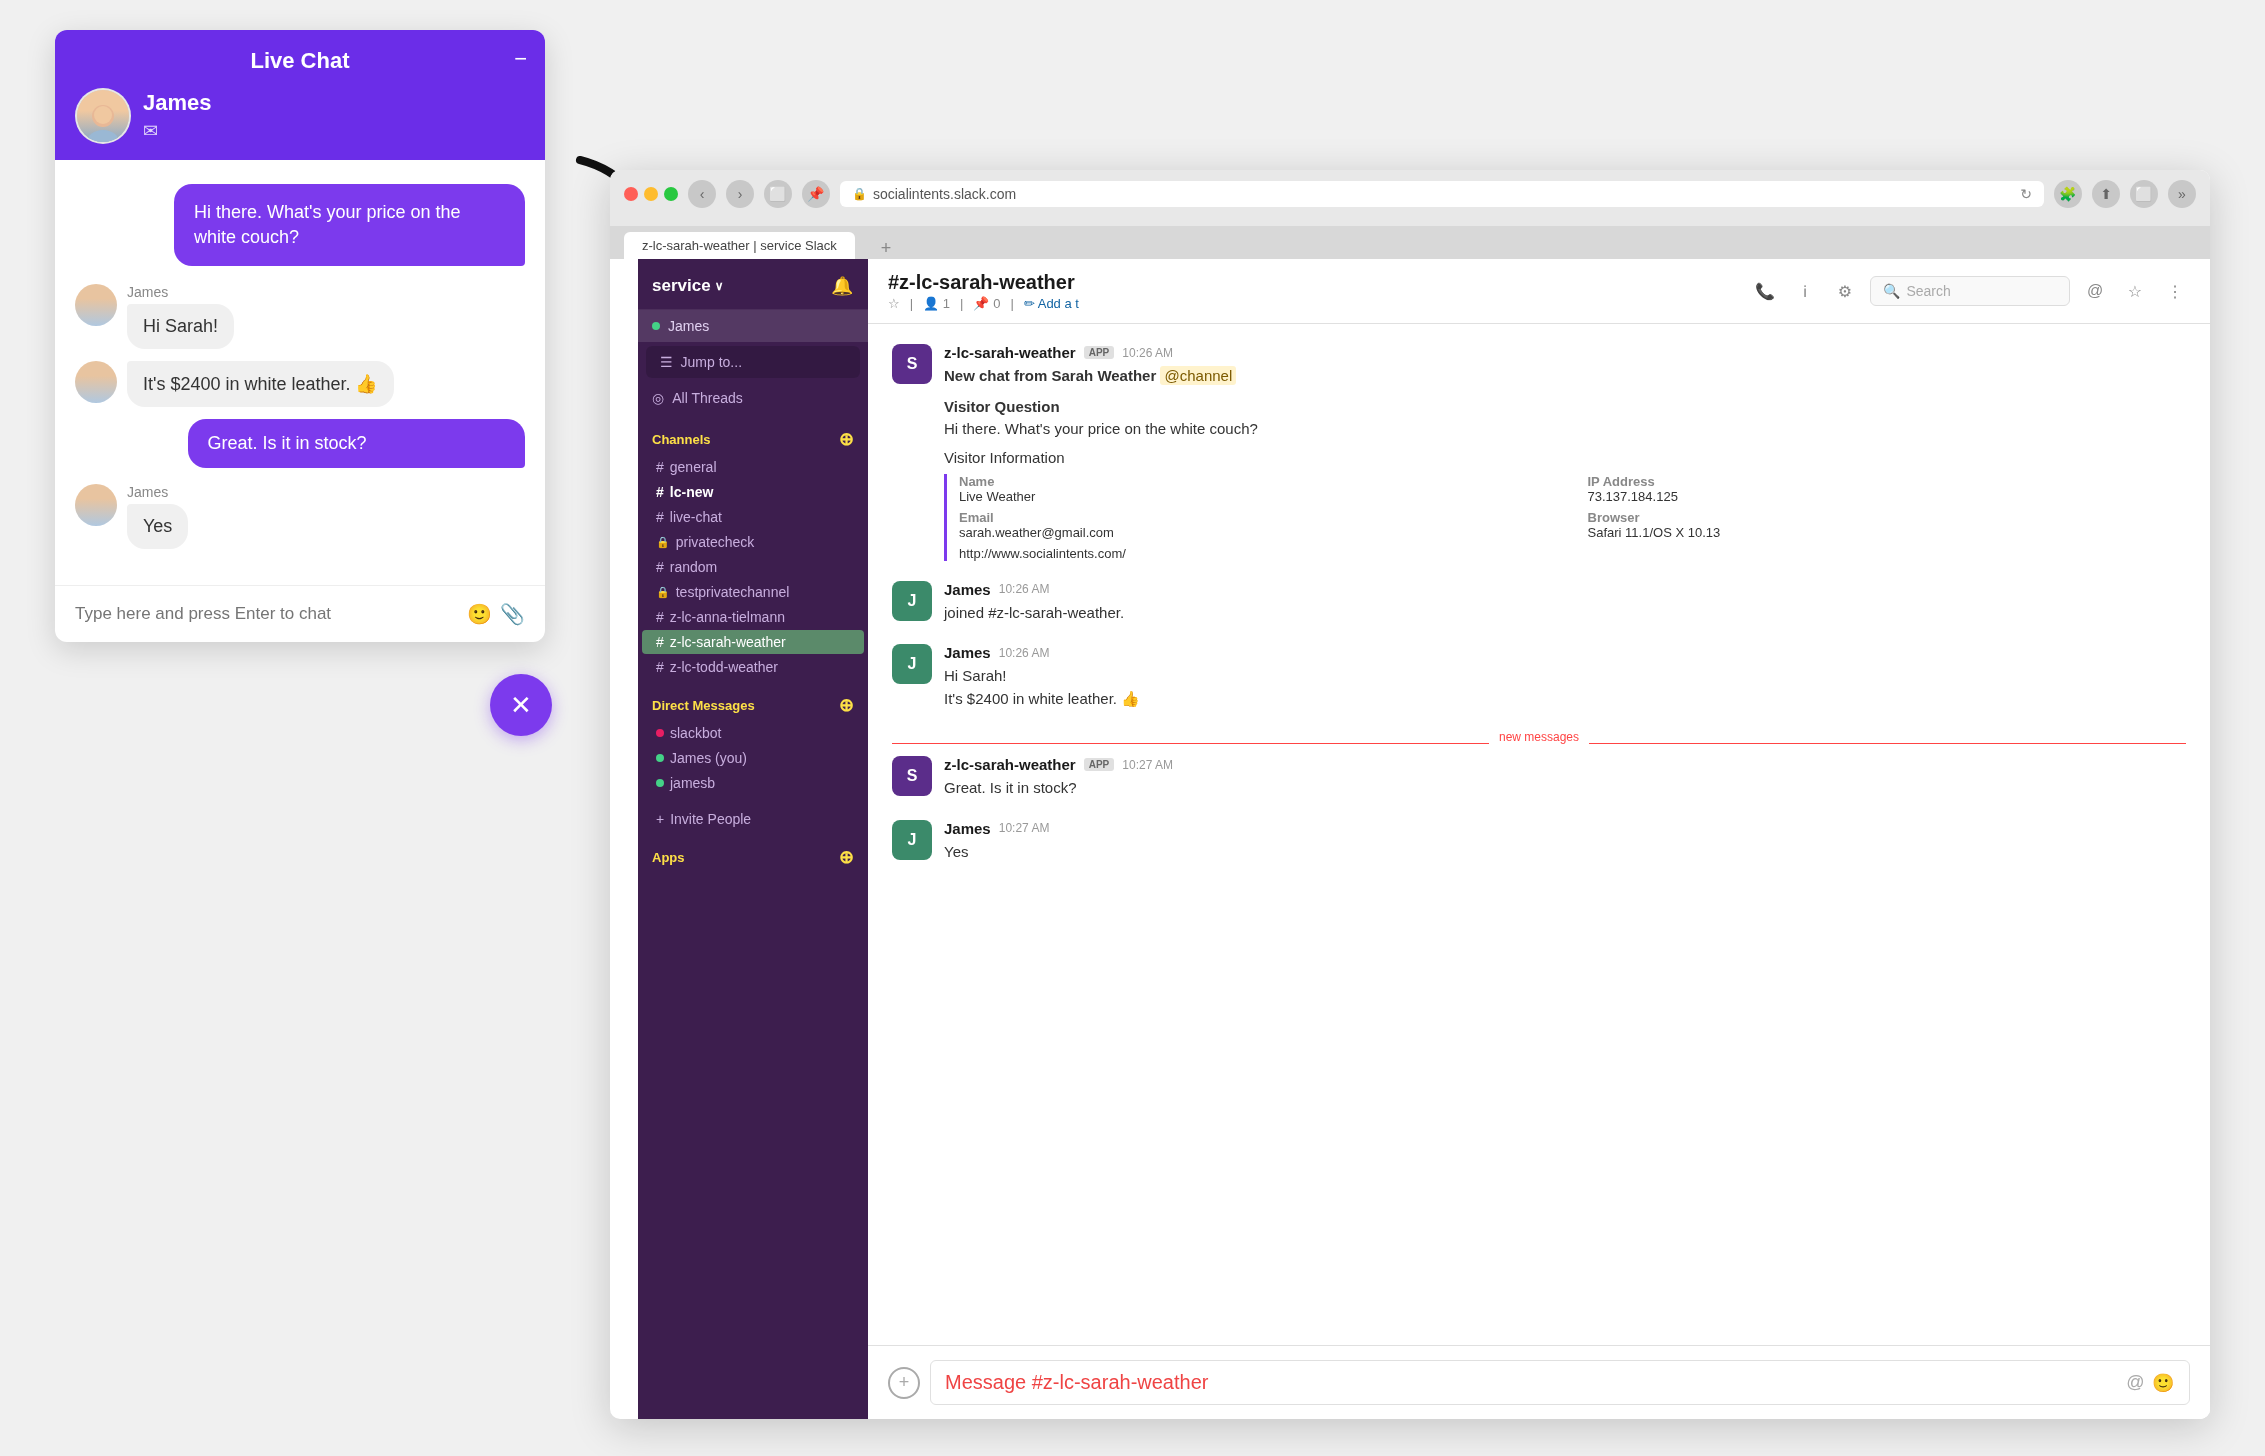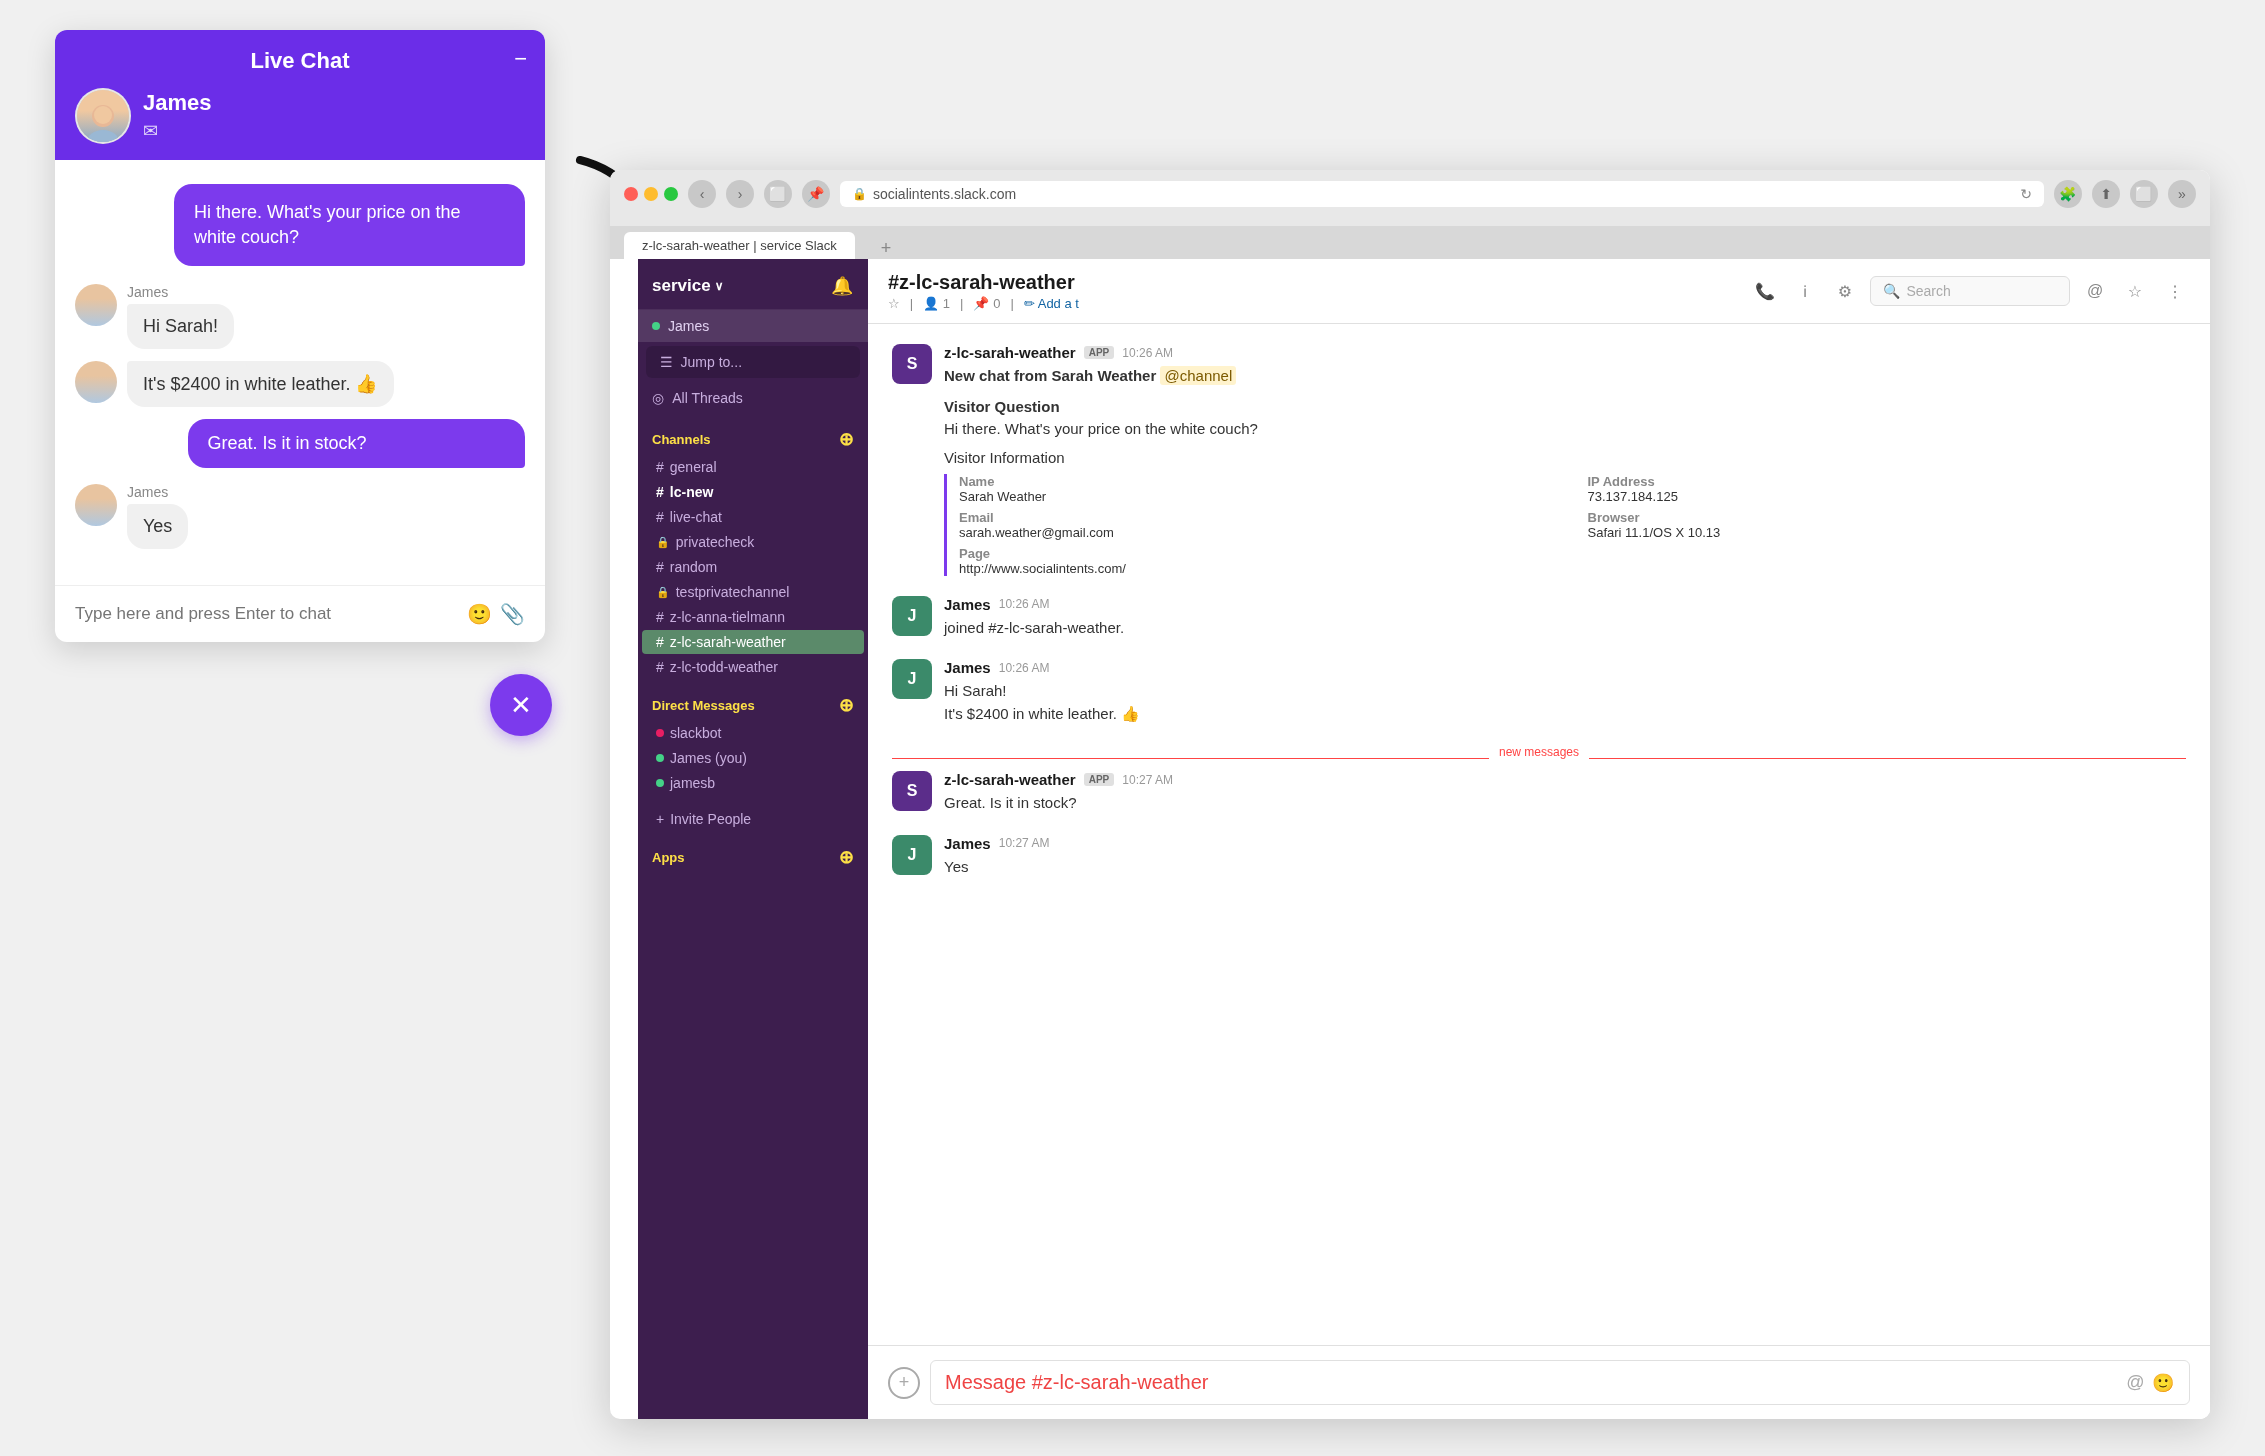--- a/index.html
+++ b/index.html
@@ -847,36 +847,35 @@
             </div>
             <div class="slack-msg-text" style="margin-top:8px;">
               <strong>Visitor Question</strong><br>
               Hi there. What's your price on the white couch?
             </div>
             <div class="visitor-info-block">
               <div class="visitor-info-title">Visitor Information</div>
               <div class="visitor-info-grid">
                 <div>
                   <div class="visitor-info-label">Name</div>
-                  <div class="visitor-info-value">Sarah Weather</div>
+                  <div class="visitor-info-value">Live Weather</div>
                 </div>
                 <div>
                   <div class="visitor-info-label">IP Address</div>
                   <div class="visitor-info-value">73.137.184.125</div>
                 </div>
                 <div>
                   <div class="visitor-info-label">Email</div>
                   <div class="visitor-info-value">sarah.weather@gmail.com</div>
                 </div>
                 <div>
                   <div class="visitor-info-label">Browser</div>
                   <div class="visitor-info-value">Safari 11.1/OS X 10.13</div>
                 </div>
                 <div style="grid-column: 1 / -1;">
-                  <div class="visitor-info-label">Page</div>
                   <div class="visitor-info-value">http://www.socialintents.com/</div>
                 </div>
               </div>
             </div>
           </div>
         </div>
 
         <div class="slack-message">
           <div class="slack-msg-avatar" style="background:#3b8a6a;">J</div>
           <div class="slack-msg-content">

